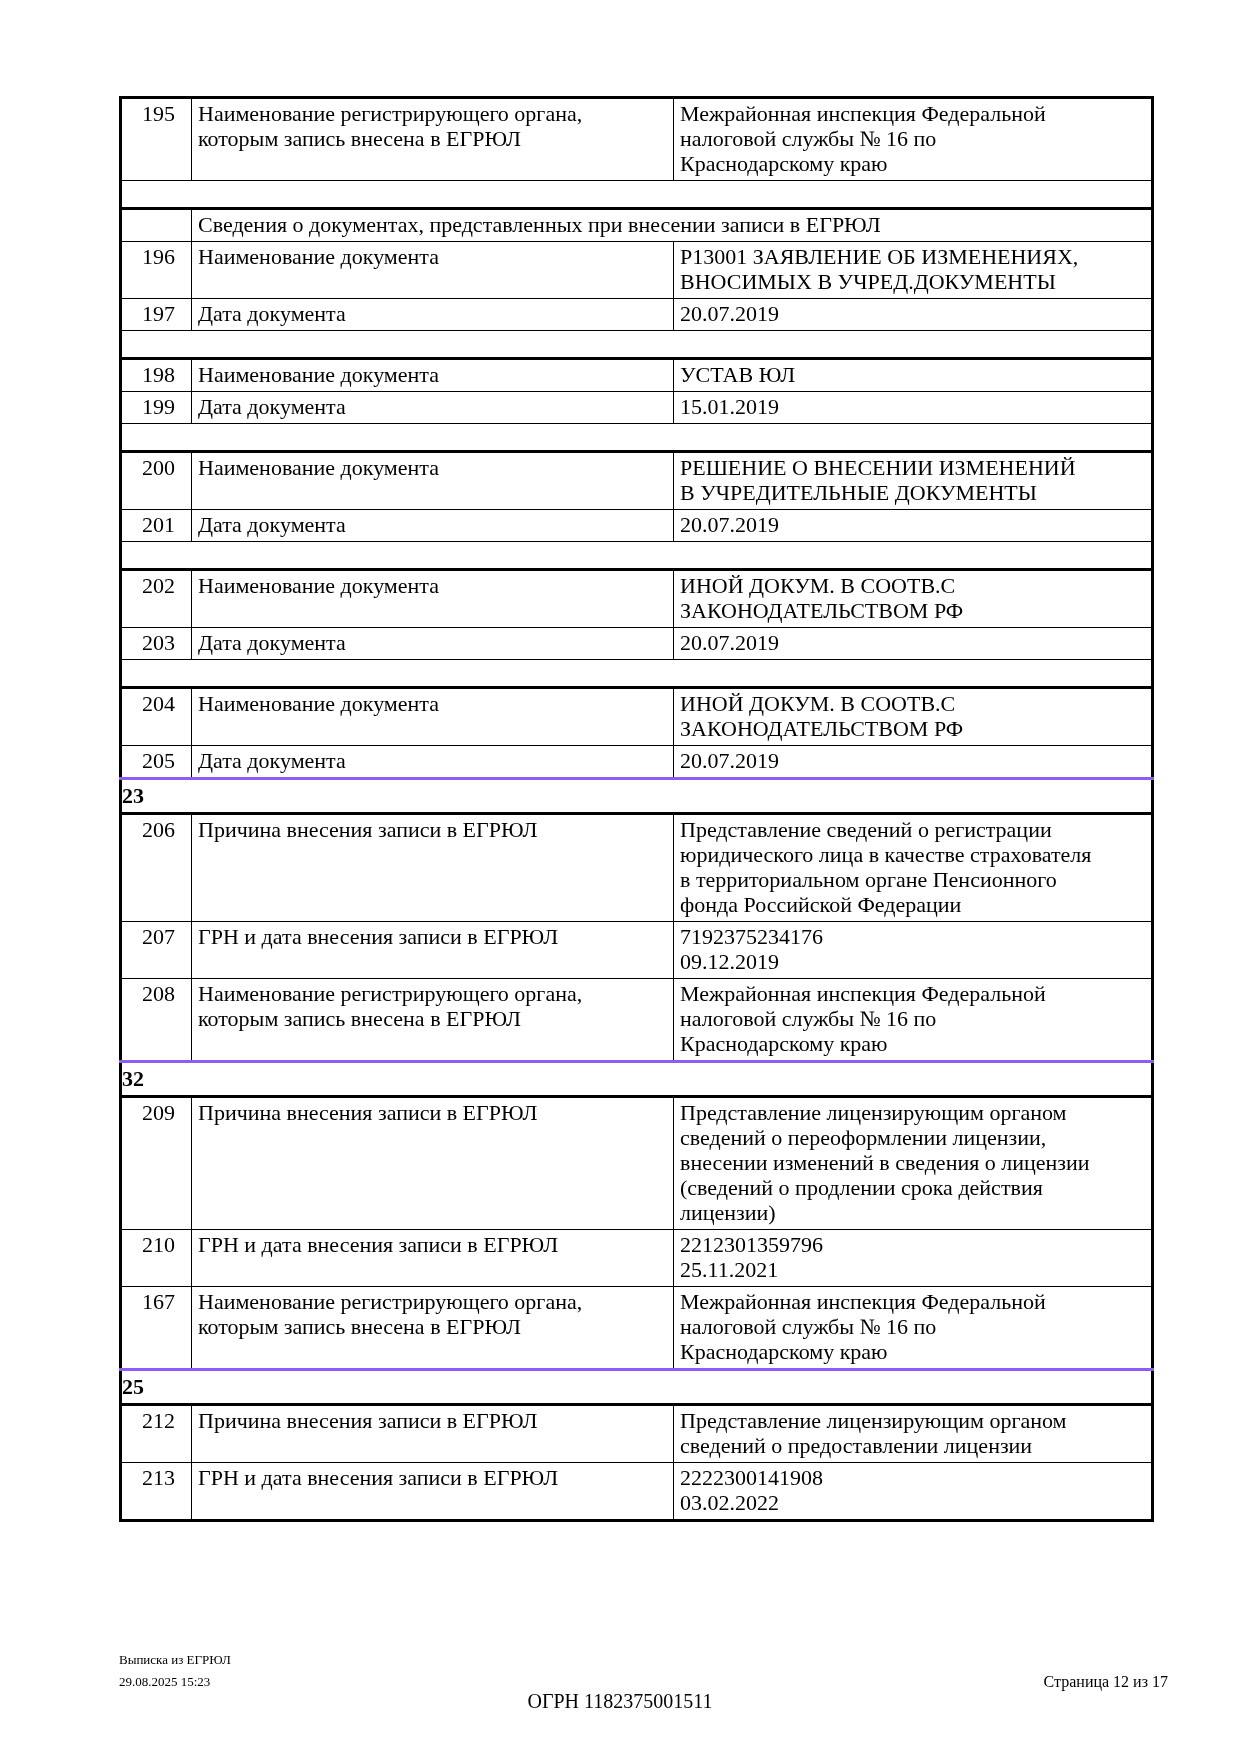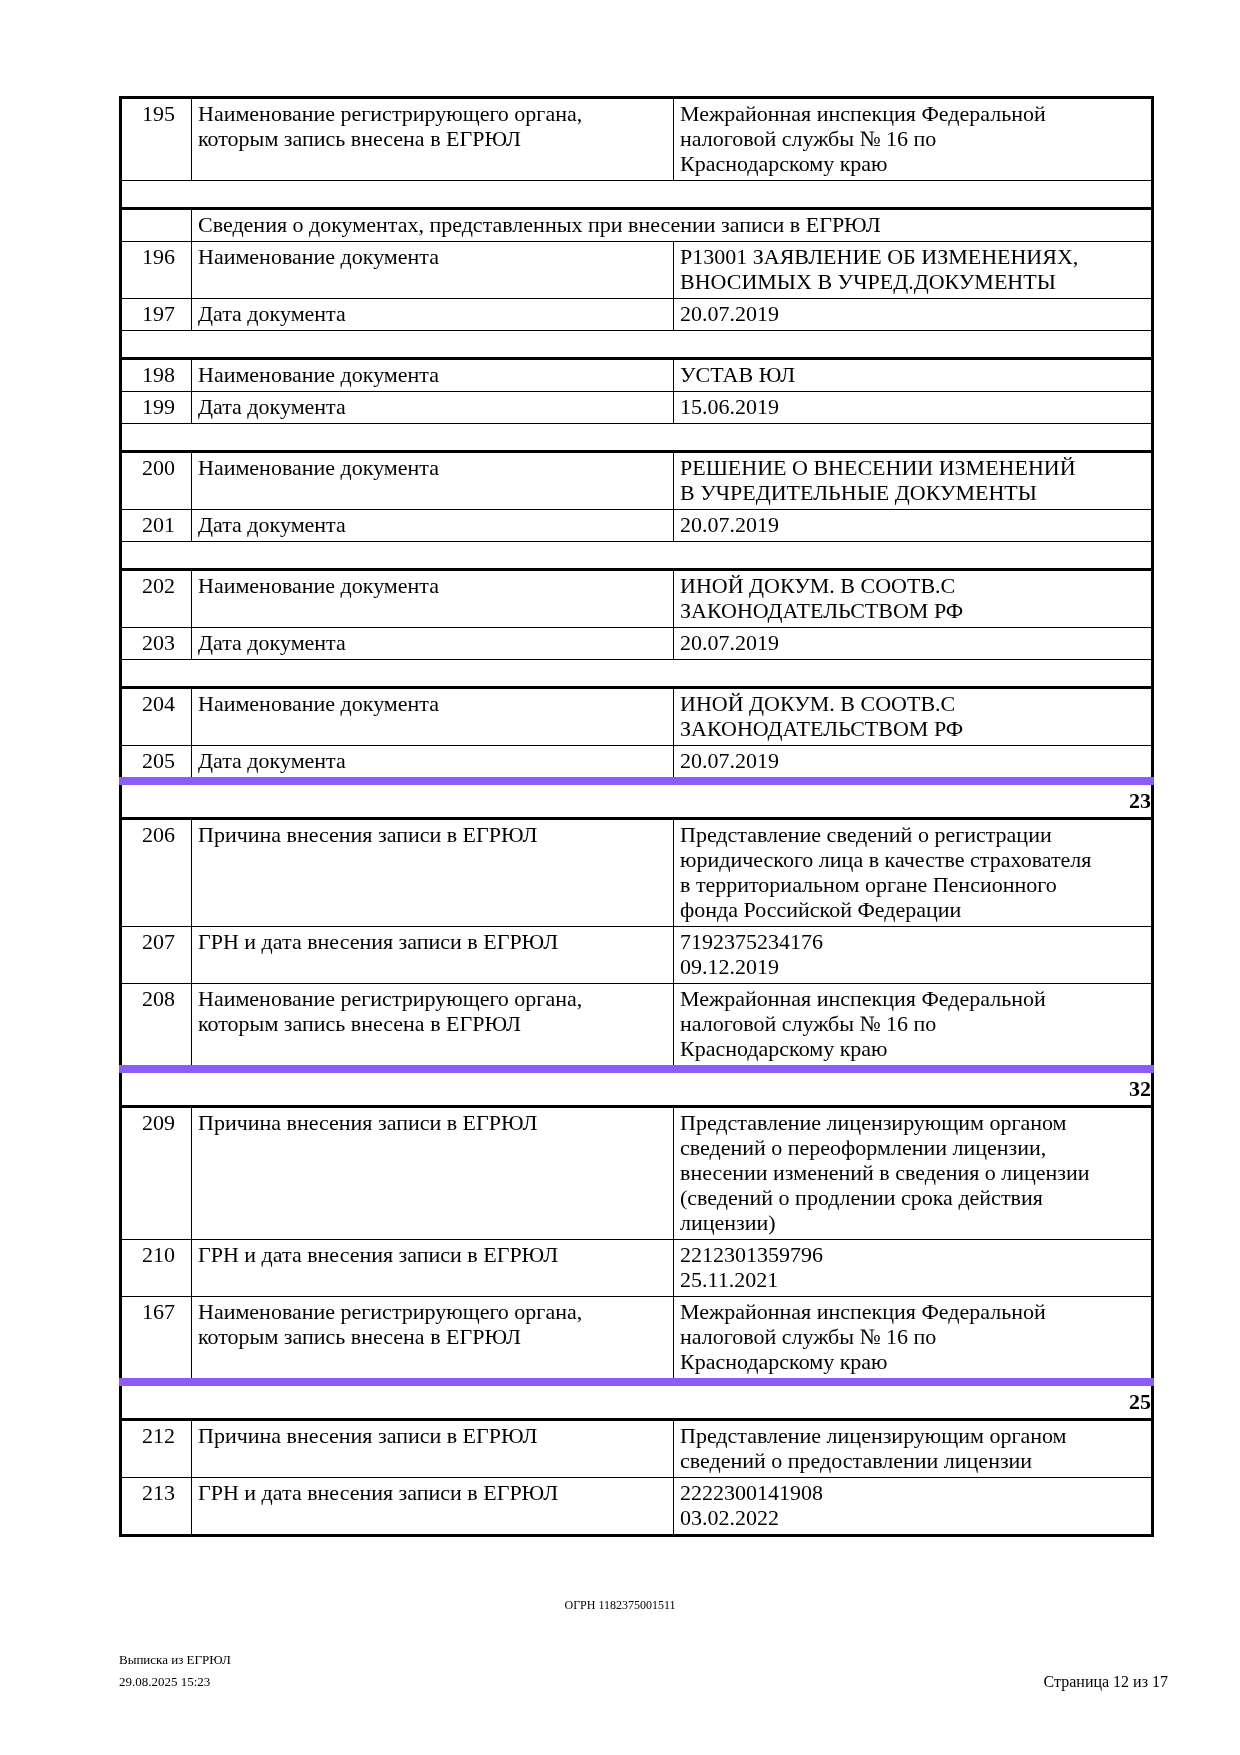--- a/index.html
+++ b/index.html
@@ -50,40 +50,40 @@
   tr.field td,
   tr.subheader td {
     border-bottom: 1px solid #000;
   }
   tr.spacer td {
     border-bottom: 3px solid #000;
     height: 26px;
     padding: 0;
   }
   tr.section td {
-    border-top: 8px solid #8b5cf6;
+    border-top: 3px solid #8b5cf6;
     border-bottom: 3px solid #000;
-    text-align: right;
+    text-align: left;
     font-weight: bold;
     padding: 3px 0 4px 0;
   }
   .footer-left {
     position: absolute;
     left: 119px;
     top: 1649px;
     font-size: 13px;
     line-height: 22px;
   }
   .footer-center {
     position: absolute;
     left: 0;
     right: 0;
-    top: 1594px;
+    top: 1690px;
     text-align: center;
-    font-size: 12px;
+    font-size: 20px;
     line-height: 22px;
   }
   .footer-right {
     position: absolute;
     right: 72px;
     top: 1671px;
     font-size: 16px;
     line-height: 22px;
   }
 </style>
@@ -134,21 +134,21 @@
 
   <tr class="field">
     <td class="num">198</td>
     <td class="label">Наименование документа</td>
     <td class="value">УСТАВ ЮЛ</td>
   </tr>
 
   <tr class="field">
     <td class="num">199</td>
     <td class="label">Дата документа</td>
-    <td class="value">15.06.2019</td>
+    <td class="value">15.01.2019</td>
   </tr>
 
   <tr class="spacer">
     <td colspan="3"></td>
   </tr>
 
   <tr class="field">
     <td class="num">200</td>
     <td class="label">Наименование документа</td>
     <td class="value">РЕШЕНИЕ О ВНЕСЕНИИ ИЗМЕНЕНИЙ

